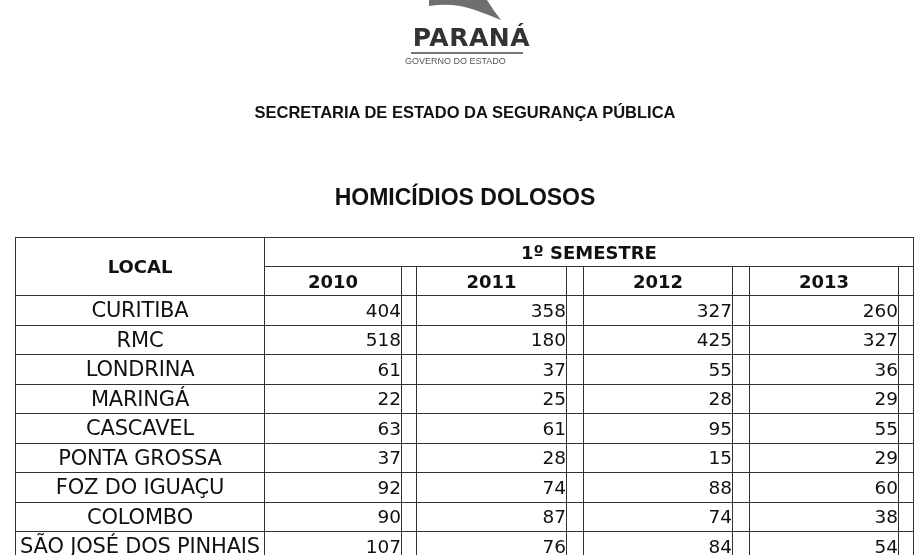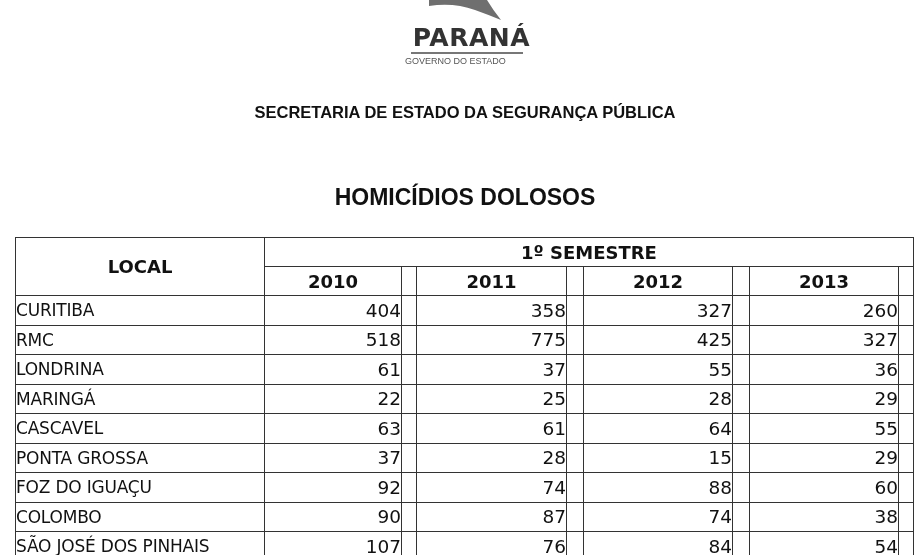--- a/index.html
+++ b/index.html
@@ -34,21 +34,21 @@
     border-collapse: collapse; table-layout: fixed;
     font-family: "DejaVu Sans", sans-serif; font-size: 18px; color: #111;
   }
   table.data td, table.data th {
     border: 1.5px solid #333; padding: 0; overflow: hidden; white-space: nowrap;
   }
   table.data th { font-weight: bold; text-align: center; }
   th.local { font-size: 18px; }
   th.sem { height: 28px; font-size: 18px; }
   th.year { height: 28px; font-size: 18px; margin-top: 27px; }
-  td.name { text-align: left; padding-left: 8px; height: 28.5px; font-size: 17px; letter-spacing: -0.2px; margin-top: 8px; }
+  td.name { text-align: center; padding-left: 8px; height: 28.5px; font-size: 21px; letter-spacing: -0.2px; margin-top: 8px; }
   td.val { text-align: right; font-size: 18.5px; }
   td.gap, th.gap { }
   th.edge, td.edge { border-right: none; }
 </style>
 </head>
 <body>
 
 <div class="logo">
   <svg class="logo-wing" width="90" height="22" viewBox="0 0 90 22">
     <path d="M6 0 L6 6 Q30 2 52 10 Q66 15 78 20 Q70 10 64 0 Z" fill="#6f6f6f"></path>
@@ -98,21 +98,21 @@
         <td class="gap"></td>
         <td class="val">327</td>
         <td class="gap"></td>
         <td class="val">260</td>
         <td class="gap edge"></td>
       </tr>
       <tr>
         <td class="name">RMC</td>
         <td class="val">518</td>
         <td class="gap"></td>
-        <td class="val">775</td>
+        <td class="val">180</td>
         <td class="gap"></td>
         <td class="val">425</td>
         <td class="gap"></td>
         <td class="val">327</td>
         <td class="gap edge"></td>
       </tr>
       <tr>
         <td class="name">LONDRINA</td>
         <td class="val">61</td>
         <td class="gap"></td>
@@ -133,21 +133,21 @@
         <td class="gap"></td>
         <td class="val">29</td>
         <td class="gap edge"></td>
       </tr>
       <tr>
         <td class="name">CASCAVEL</td>
         <td class="val">63</td>
         <td class="gap"></td>
         <td class="val">61</td>
         <td class="gap"></td>
-        <td class="val">64</td>
+        <td class="val">95</td>
         <td class="gap"></td>
         <td class="val">55</td>
         <td class="gap edge"></td>
       </tr>
       <tr>
         <td class="name">PONTA GROSSA</td>
         <td class="val">37</td>
         <td class="gap"></td>
         <td class="val">28</td>
         <td class="gap"></td>

